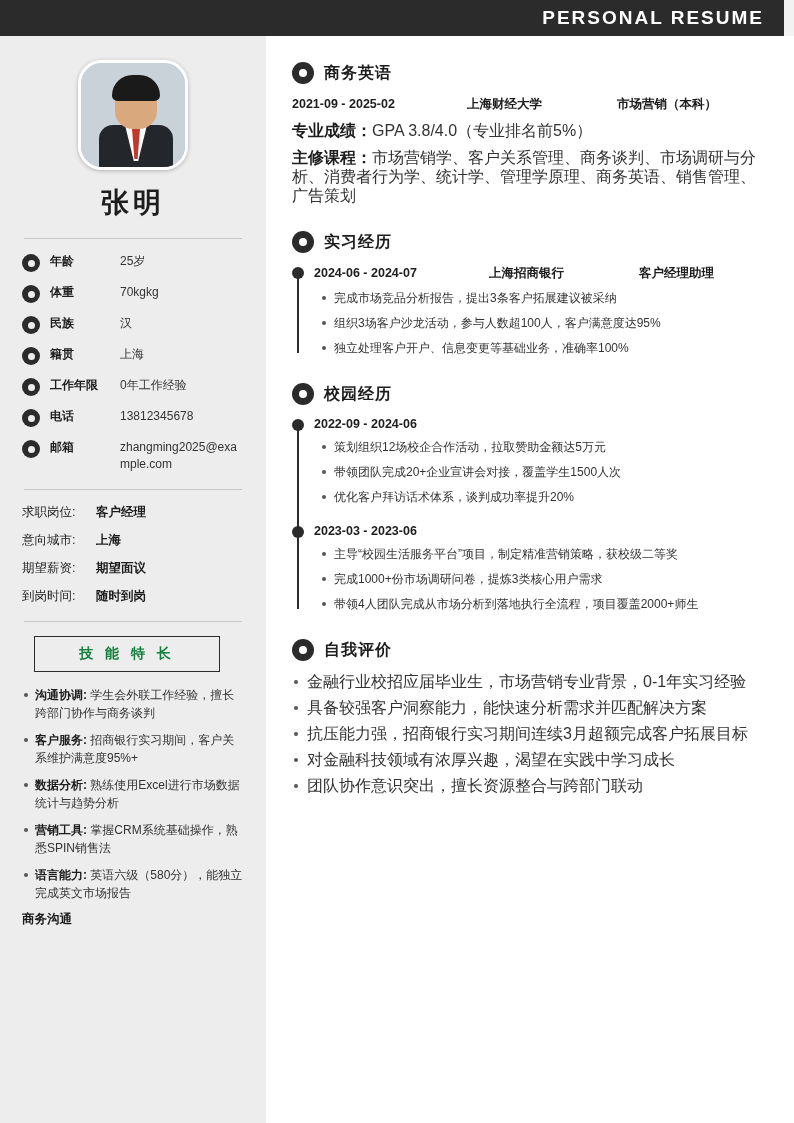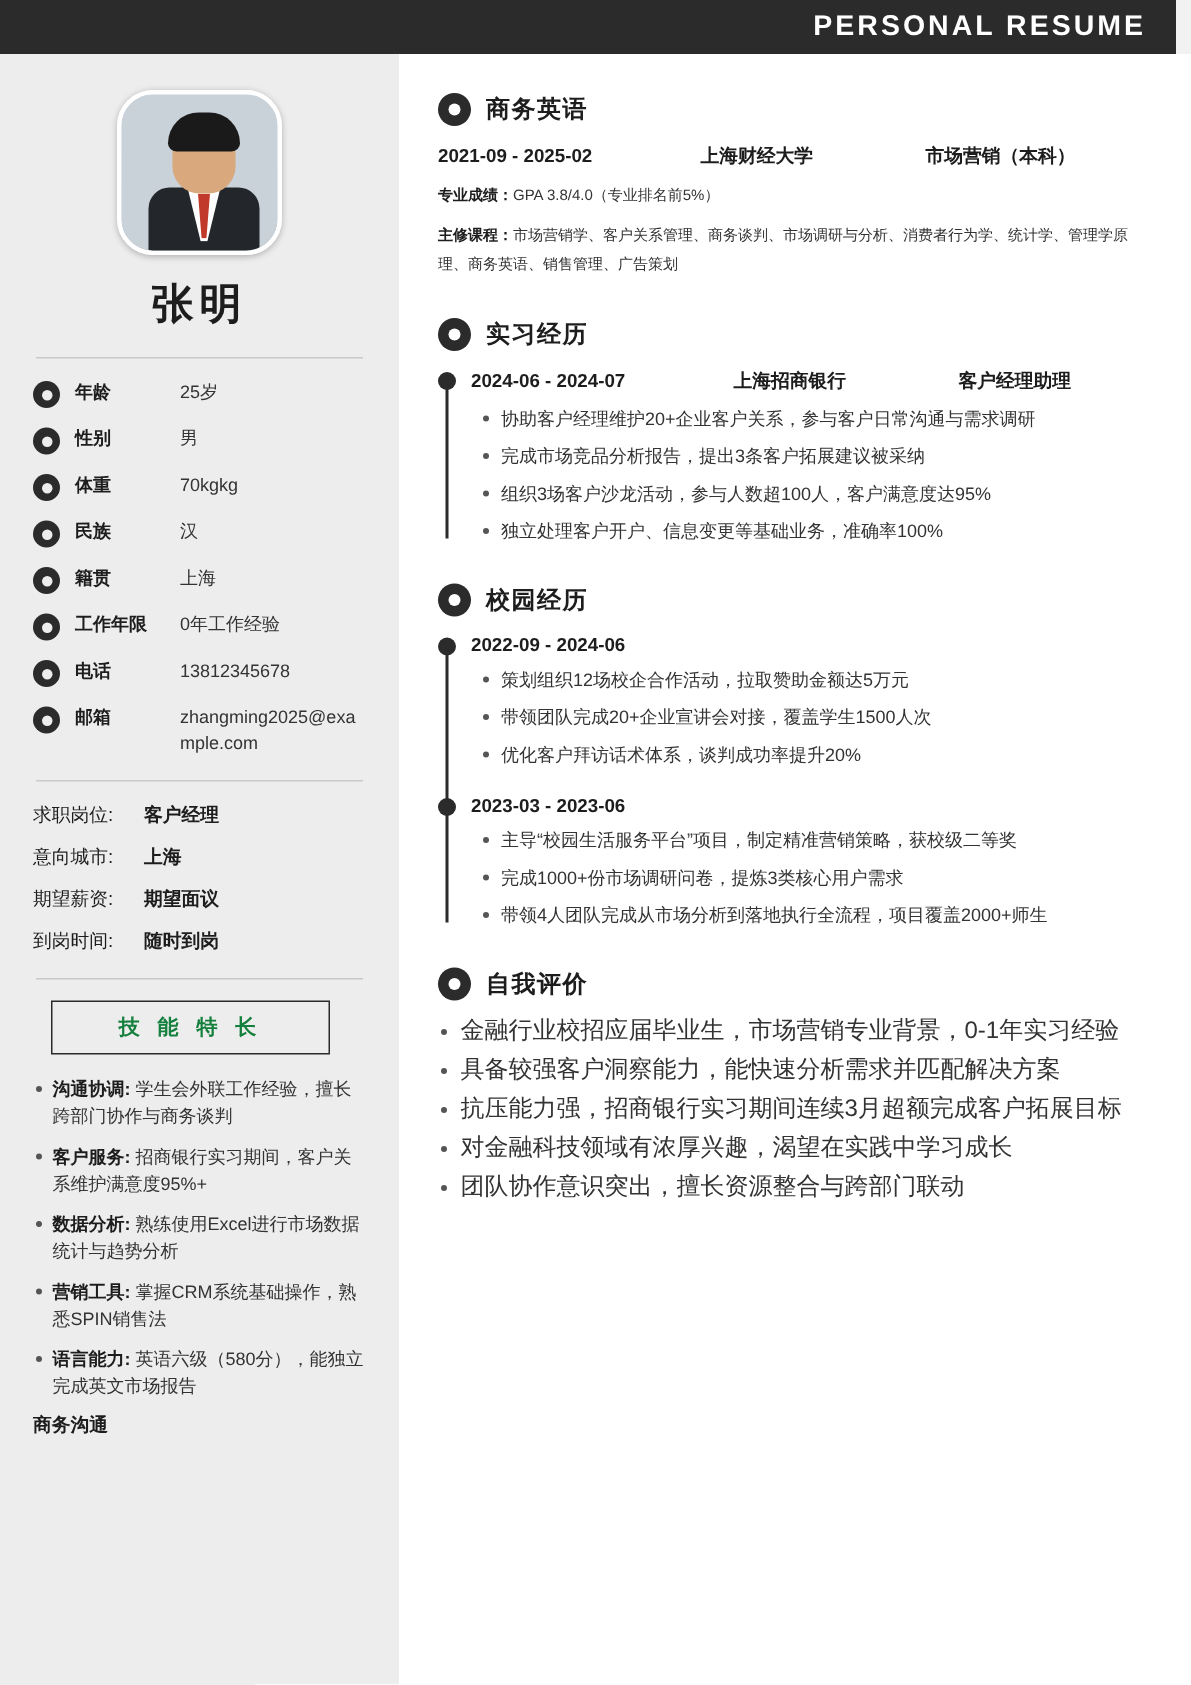--- a/index.html
+++ b/index.html
@@ -111,21 +111,21 @@
     content:""; position:absolute; left:7px; top:7px; width:8px; height:8px;
     border-radius:50%; background:#ffffff;
   }
   .sec-title { font-size: 16px; font-weight:bold; color:#1d1d1d; letter-spacing:1px; }
 
   .row3 { display:flex; align-items:baseline; font-size:12.5px; font-weight:bold; color:#1d1d1d; }
   .row3 .d { width: 175px; flex:none; }
   .row3 .o { width: 150px; flex:none; }
   .row3 .r { }
 
-  .kv { font-size:10px; color:#333; margin-top:8px; line-height:19px; }
+  .kv { font-size:16px; color:#333; margin-top:8px; line-height:19px; }
   .kv b { color:#1d1d1d; }
 
   .sec { margin-bottom: 26px; }
 
   
   .tl { position:relative; padding-left: 22px; }
   .tl-line { position:absolute; left:5px; top:6px; bottom:4px; width:2px; background:#2b2b2b; }
   .tl-item { position:relative; margin-bottom: 18px; }
   .tl-dot { position:absolute; left:-22px; top:2px; width:12px; height:12px; border-radius:50%; background:#2b2b2b; }
   .li { display:flex; margin-top:7px; }
@@ -163,25 +163,20 @@
 
       <div class="name">张明</div>
 
       <div class="divider"></div>
 
       <div>
         <div class="info-row">
           <span class="bullet-icon"></span>
           <span class="info-label">年龄</span>
           <span class="info-value">25岁</span>
-        </div>
-        <div class="info-row">
-          <span class="bullet-icon"></span>
-          <span class="info-label">性别</span>
-          <span class="info-value">男</span>
         </div>
         <div class="info-row">
           <span class="bullet-icon"></span>
           <span class="info-label">体重</span>
           <span class="info-value">70kgkg</span>
         </div>
         <div class="info-row">
           <span class="bullet-icon"></span>
           <span class="info-label">民族</span>
           <span class="info-value">汉</span>
@@ -289,24 +284,20 @@
           <div class="tl-line"></div>
           <div class="tl-item">
             <span class="tl-dot"></span>
             <div class="row3">
               <span class="d">2024-06 - 2024-07</span>
               <span class="o">上海招商银行</span>
               <span class="r">客户经理助理</span>
             </div>
             <div class="li">
                 <span class="dot2"></span>
-                <span>协助客户经理维护20+企业客户关系，参与客户日常沟通与需求调研</span>
-              </div>
-            <div class="li">
-                <span class="dot2"></span>
                 <span>完成市场竞品分析报告，提出3条客户拓展建议被采纳</span>
               </div>
             <div class="li">
                 <span class="dot2"></span>
                 <span>组织3场客户沙龙活动，参与人数超100人，客户满意度达95%</span>
               </div>
             <div class="li">
                 <span class="dot2"></span>
                 <span>独立处理客户开户、信息变更等基础业务，准确率100%</span>
               </div>

